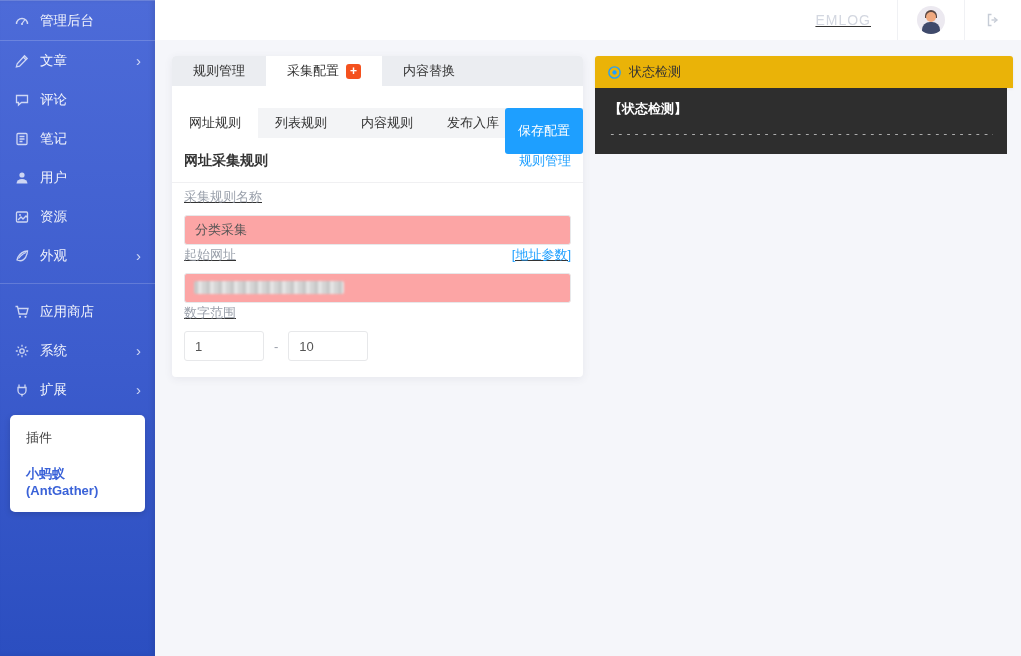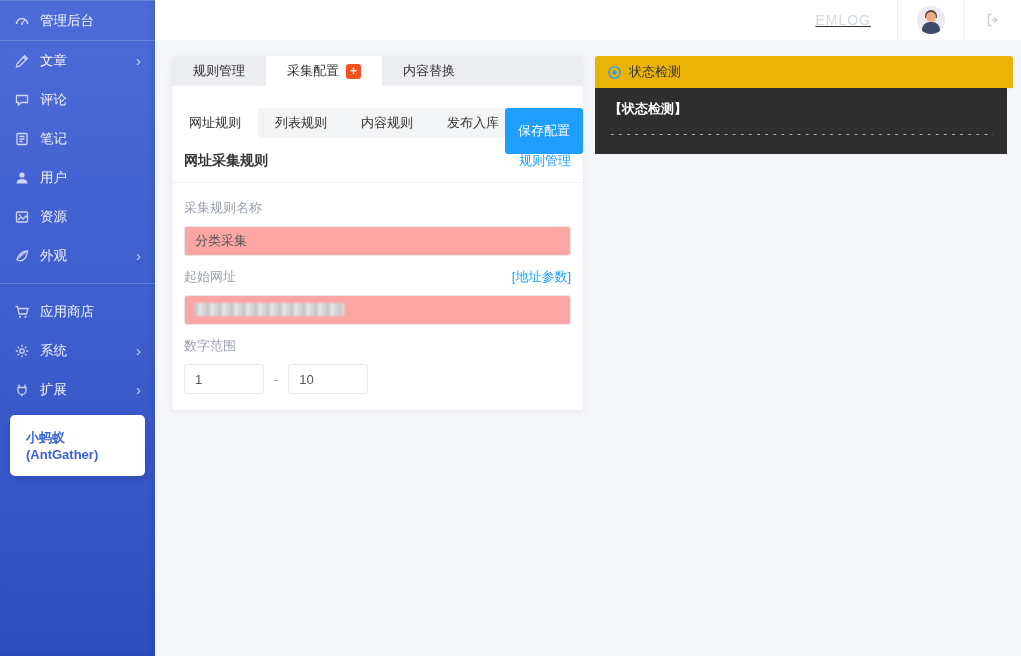--- a/index.html
+++ b/index.html
@@ -90,21 +90,21 @@
   }
 
   
   .form-head {
     display:flex; align-items:center; justify-content:space-between;
     padding:12px 12px; border-bottom:1px solid #f0f0f2; margin-top:2px;
   }
   .form-title { font-size:14px; font-weight:bold; color:#333; }
   .link { color:#1e9fff; font-size:13px; text-decoration:none; cursor:pointer; }
   .form-body { padding:4px 12px 0 12px; }
-  .field-label-row { display:flex; justify-content:space-between; align-items:flex-start; margin-top:12px; }
+  .field-label-row { display:flex; justify-content:space-between; align-items:flex-start; margin-top:1px;text-decoration:underline; }
   .field-label { color:#9aa0ab; font-size:13px; }
   .text-input {
     margin-top:9px; width:387px; height:30px;
     border:1px solid #e7e8ea; border-radius:3px;
     padding:0 10px; font-size:13px; color:#555;
     font-family:inherit; background:#fca5a5; outline:none; display:block;
   }
   .masked-input { position:relative; }
   .masked-value {
     position:absolute; left:10px; top:8px; height:13px; width:150px;
@@ -246,20 +246,21 @@
       <svg viewBox="0 0 16 16" fill="none" stroke="currentColor" stroke-width="1.3">
           <path d="M5 2.5v3M11 2.5v3M4 5.5h8v3a4 4 0 0 1-8 0z"></path>
           <path d="M8 12.5v2"></path>
         </svg>
     </span>
     <span>扩展</span>
     <span class="chev">›</span>
   </div>
 
   <div class="submenu">
+    <div class="submenu-item">插件</div>
     <div class="submenu-item active">小蚂蚁(AntGather)</div>
   </div>
 </aside>
 
 <header class="topbar">
   <span class="brand-text">EMLOG</span>
   <div class="top-divider"></div>
   <div class="avatar-wrap">
     <div class="avatar">
       <div class="hair"></div>

